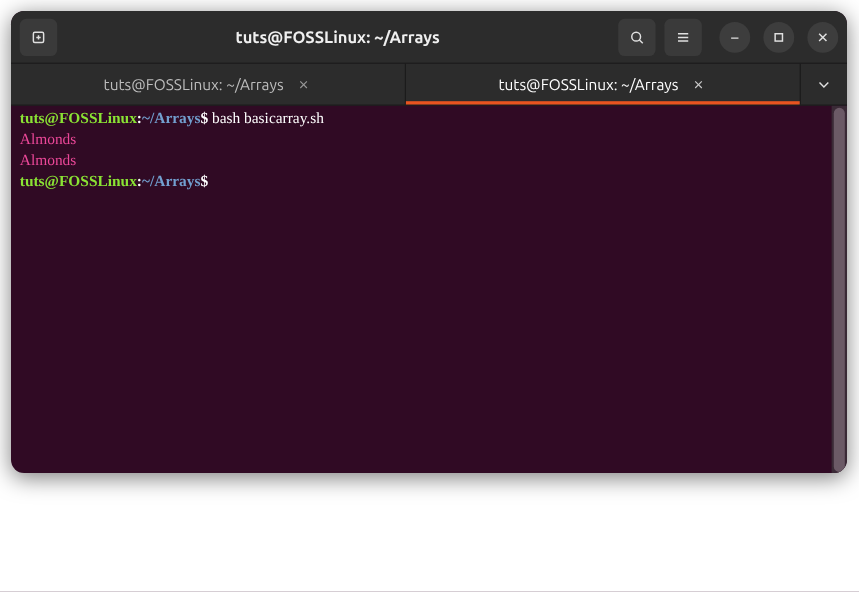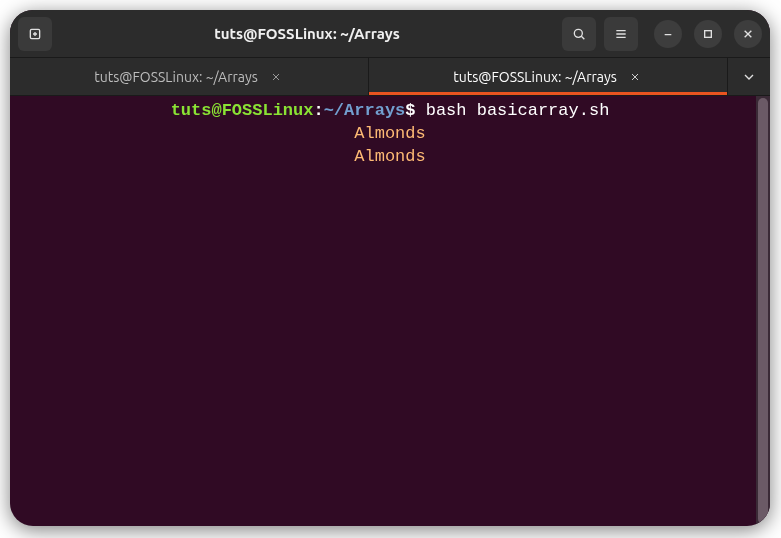--- a/index.html
+++ b/index.html
@@ -5,23 +5,23 @@
     * { box-sizing: border-box; margin: 0; padding: 0; }
     body {
       width: 781px;
       height: 538px;
       background: transparent;
       font-family: 'Ubuntu Mono', 'DejaVu Sans Mono', monospace;
       padding: 10px;
     }
     .window {
       width: 760px;
-      height: 516px;
+      height: 420px;
       background: #300a24;
-      border-radius: 23px;
+      border-radius: 12px;
       overflow: hidden;
       box-shadow: 0 4px 20px rgba(0,0,0,0.5);
       display: flex;
       flex-direction: column;
     }
     .titlebar {
       height: 48px;
       background: #2c2c2c;
       display: flex;
       align-items: center;
@@ -109,33 +109,32 @@
       display: flex;
       align-items: center;
       justify-content: center;
       color: #e0e0e0;
       cursor: pointer;
     }
     .terminal {
       flex: 1;
       padding: 4px 8px;
       color: #ffffff;
-      font-size: 17px;
+      font-size: 14px;
       line-height: 1.35;
-      font-family: Liberation Mono, monospace;
+      font-family: Liberation Serif, serif;
       overflow: hidden;
       position: relative;
-      text-align: center;
     }
     .prompt-user { color: #8ae234; font-weight: bold; }
     .prompt-colon { color: #ffffff; font-weight: bold; }
     .prompt-path { color: #729fcf; font-weight: bold; }
     .prompt-dollar { color: #ffffff; font-weight: bold; }
     .command { color: #ffffff; }
-    .output { color: #fdba74; }
+    .output { color: #ec4899; }
     .scrollbar {
       position: absolute;
       right: 0;
       top: 0;
       bottom: 0;
       width: 14px;
       background: #3a2a36;
     }
     .scroll-thumb {
       position: absolute;
@@ -218,18 +217,19 @@
       <svg viewBox="0 0 24 24" width="16" height="16" stroke="#e0e0e0" stroke-width="2" fill="none">
           <polyline points="6 9 12 15 18 9"></polyline>
         </svg>
     </div>
   </div>
 
   <div class="terminal">
     <div class="line"><span class="prompt-user">tuts@FOSSLinux</span><span class="prompt-colon">:</span><span class="prompt-path">~/Arrays</span><span class="prompt-dollar">$</span><span class="command"> </span><span class="command">bash basicarray.sh</span></div>
     <div class="line output">Almonds</div>
     <div class="line output">Almonds</div>
+    <div class="line"><span class="prompt-user">tuts@FOSSLinux</span><span class="prompt-colon">:</span><span class="prompt-path">~/Arrays</span><span class="prompt-dollar">$</span><span class="command"></span></div>
     <div class="scrollbar">
       <div class="scroll-thumb"></div>
     </div>
   </div>
 
 </div>
 
 </body></html>

